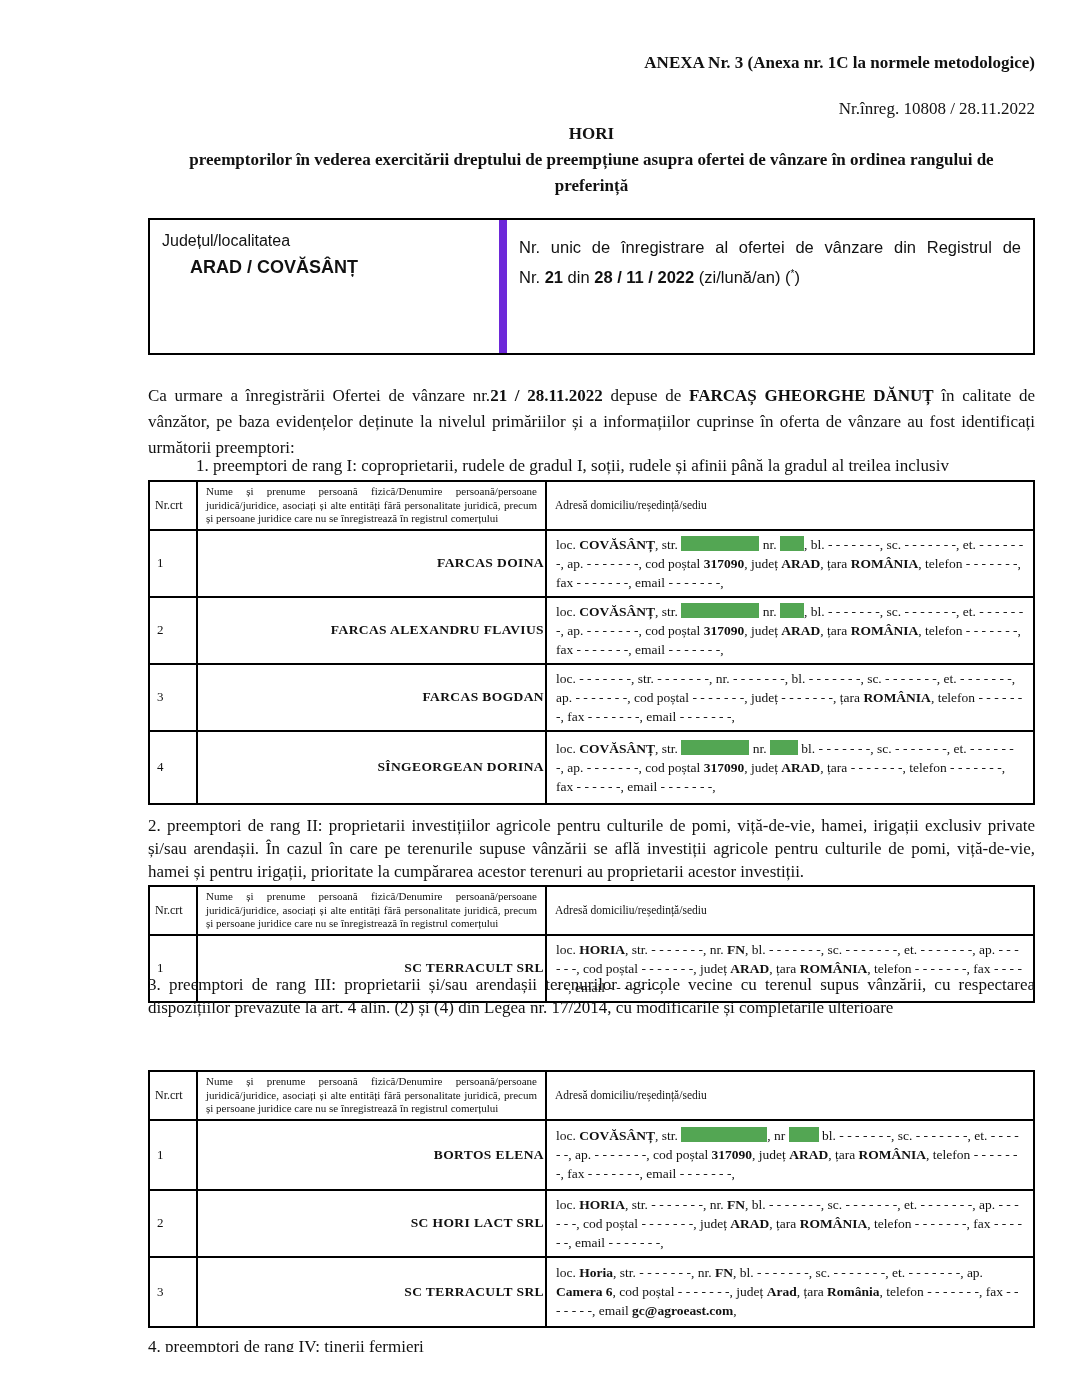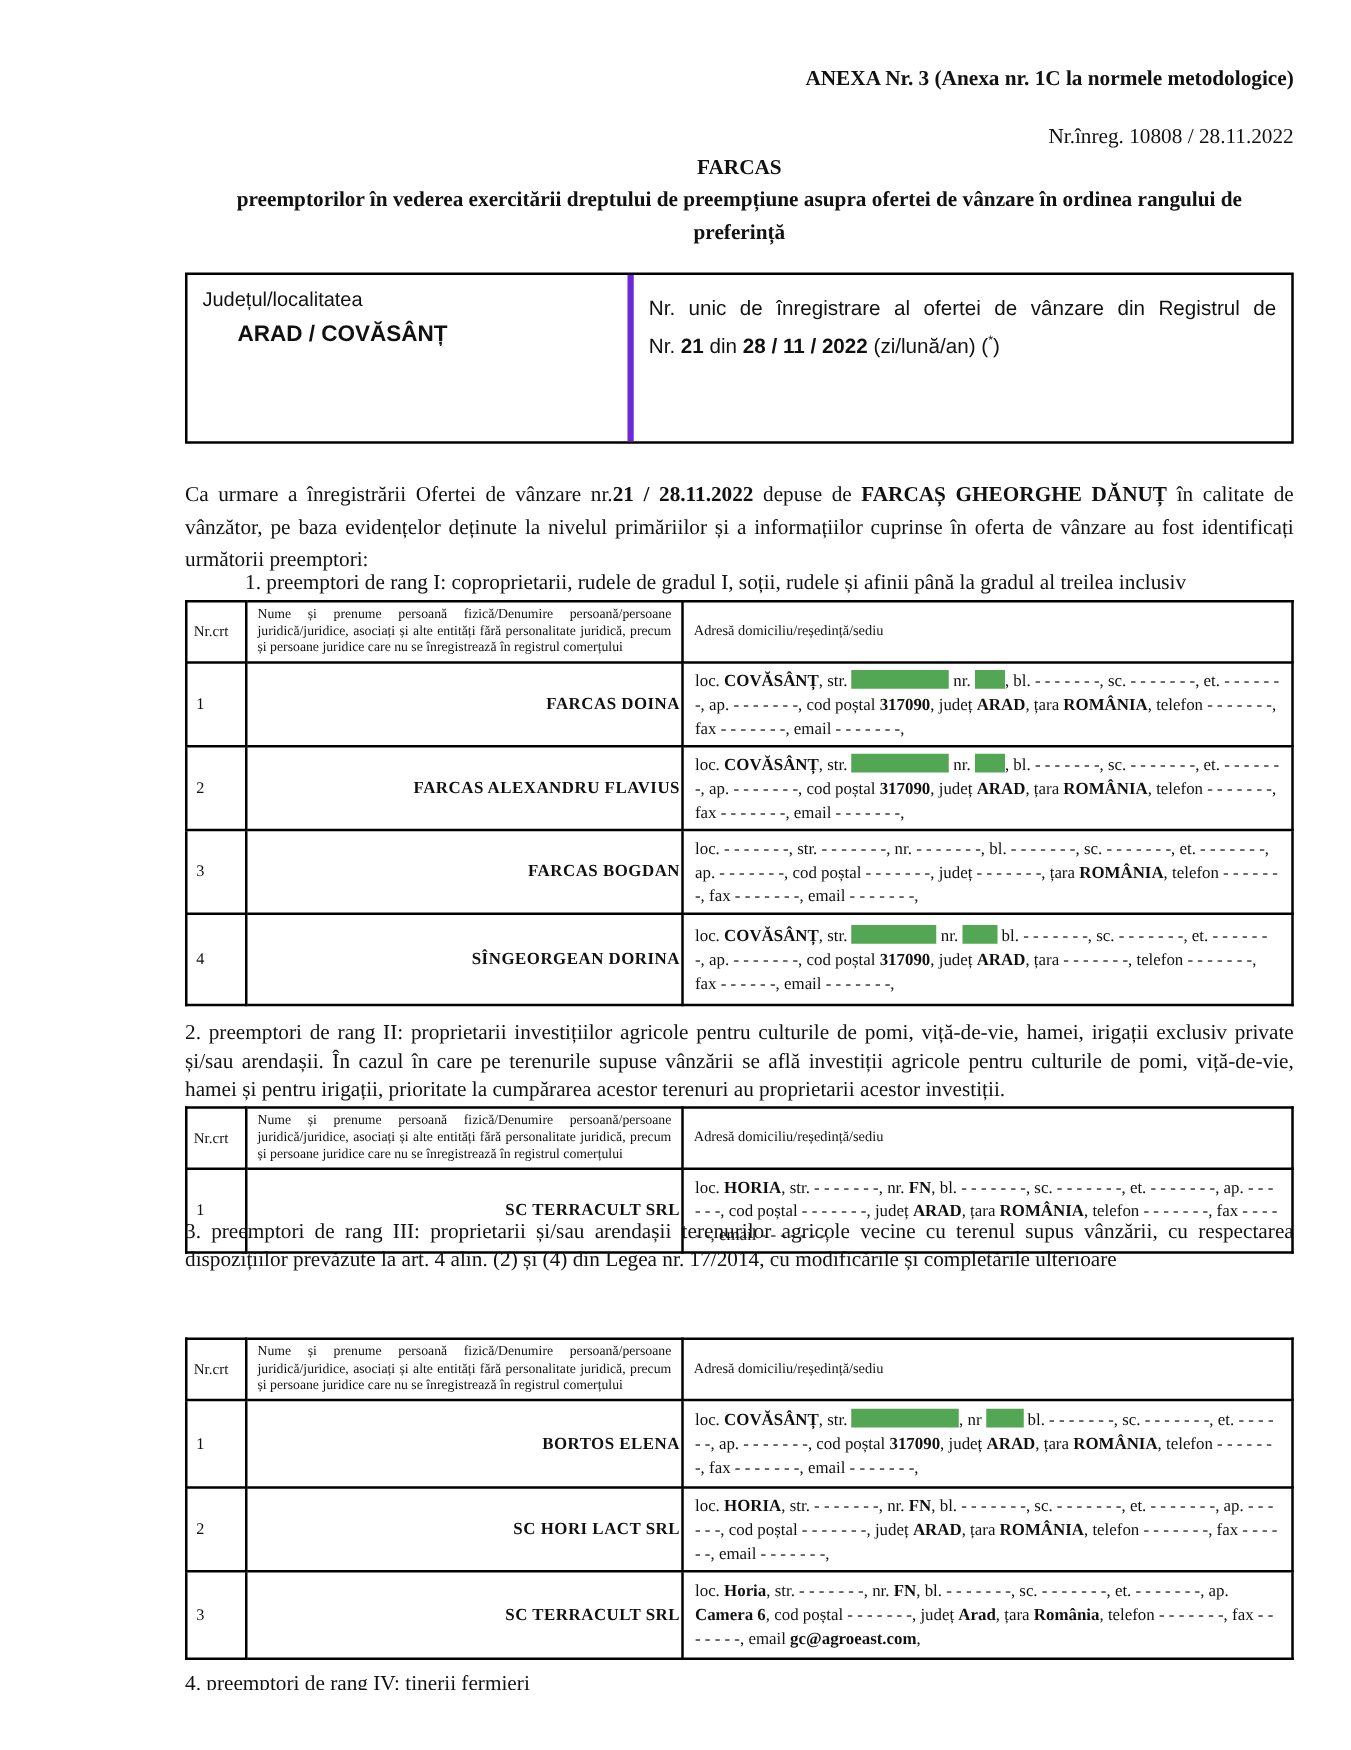--- a/index.html
+++ b/index.html
@@ -16,21 +16,21 @@
   sup{font-size:10px;line-height:0;}
   
   .annex{top:53px;font-size:17px;font-weight:bold;}
   .regline{top:99px;font-size:17px;}
   .t1{top:124px;font-size:17px;font-weight:bold;}
   .t2{top:150px;font-size:17px;font-weight:bold;}
   .t3{top:176px;font-size:17px;font-weight:bold;}
   
   .infobox{top:218px;height:137px;border:2px solid #000;box-sizing:border-box;
     display:flex;font-family:"Liberation Sans","DejaVu Sans",sans-serif;}
-  .ib-left{width:357px;box-sizing:border-box;border-right:5px solid #6d28d9;display:flex;flex-direction:column;}
+  .ib-left{width:357px;box-sizing:border-box;border-right:8px solid #6d28d9;display:flex;flex-direction:column;}
   .ib-cell{flex:1;box-sizing:border-box;padding:7px 12px 0 12px;font-size:16px;line-height:27px;}
   .ib-cell + .ib-cell{border-top:2px solid #000;}
   .ib-value{font-size:18px;font-weight:bold;margin-left:28px;}
   .ib-right{flex:1;box-sizing:border-box;padding:12px 12px 0 12px;font-size:16.5px;line-height:30px;}
   .jline{text-align:justify;text-align-last:justify;}
   
   .intro{top:383px;font-size:17px;line-height:26px;text-align:justify;}
   .s1{top:456px;font-size:17px;margin-left:48px;}
   .s2{top:814px;font-size:17px;line-height:23px;text-align:justify;}
   .s3{top:973px;font-size:17px;line-height:23px;text-align:justify;}
@@ -45,21 +45,21 @@
   td.nr{font-size:13px;padding-left:7px;}
   td.name{font-size:13.5px;font-weight:bold;padding-left:22px;letter-spacing:0.4px;text-align:right;}
   td.addr{font-size:13.5px;line-height:19px;padding:4px 9px;}
   .redact{display:inline-block;height:15px;background:var(--redact);vertical-align:-2px;}
 </style>
 </head>
 <body>
 
 <div class="abs annex right">ANEXA Nr. 3 (Anexa nr. 1C la normele metodologice)</div>
 <div class="abs regline right">Nr.înreg.  10808 / 28.11.2022</div>
-<div class="abs t1 center">FARCAS</div>
+<div class="abs t1 center">HORI</div>
 <div class="abs t2 center">preemptorilor în vederea exercitării dreptului de preempțiune asupra ofertei de vânzare în ordinea rangului de</div>
 <div class="abs t3 center">preferință</div>
 
 <div class="abs infobox">
   <div class="ib-left">
     <div class="ib-cell">
       <div>Județul/localitatea</div>
       <div class="ib-value"><span class="b">ARAD</span><span> / </span><span class="b">COVĂSÂNȚ</span></div>
     </div>
   </div>

